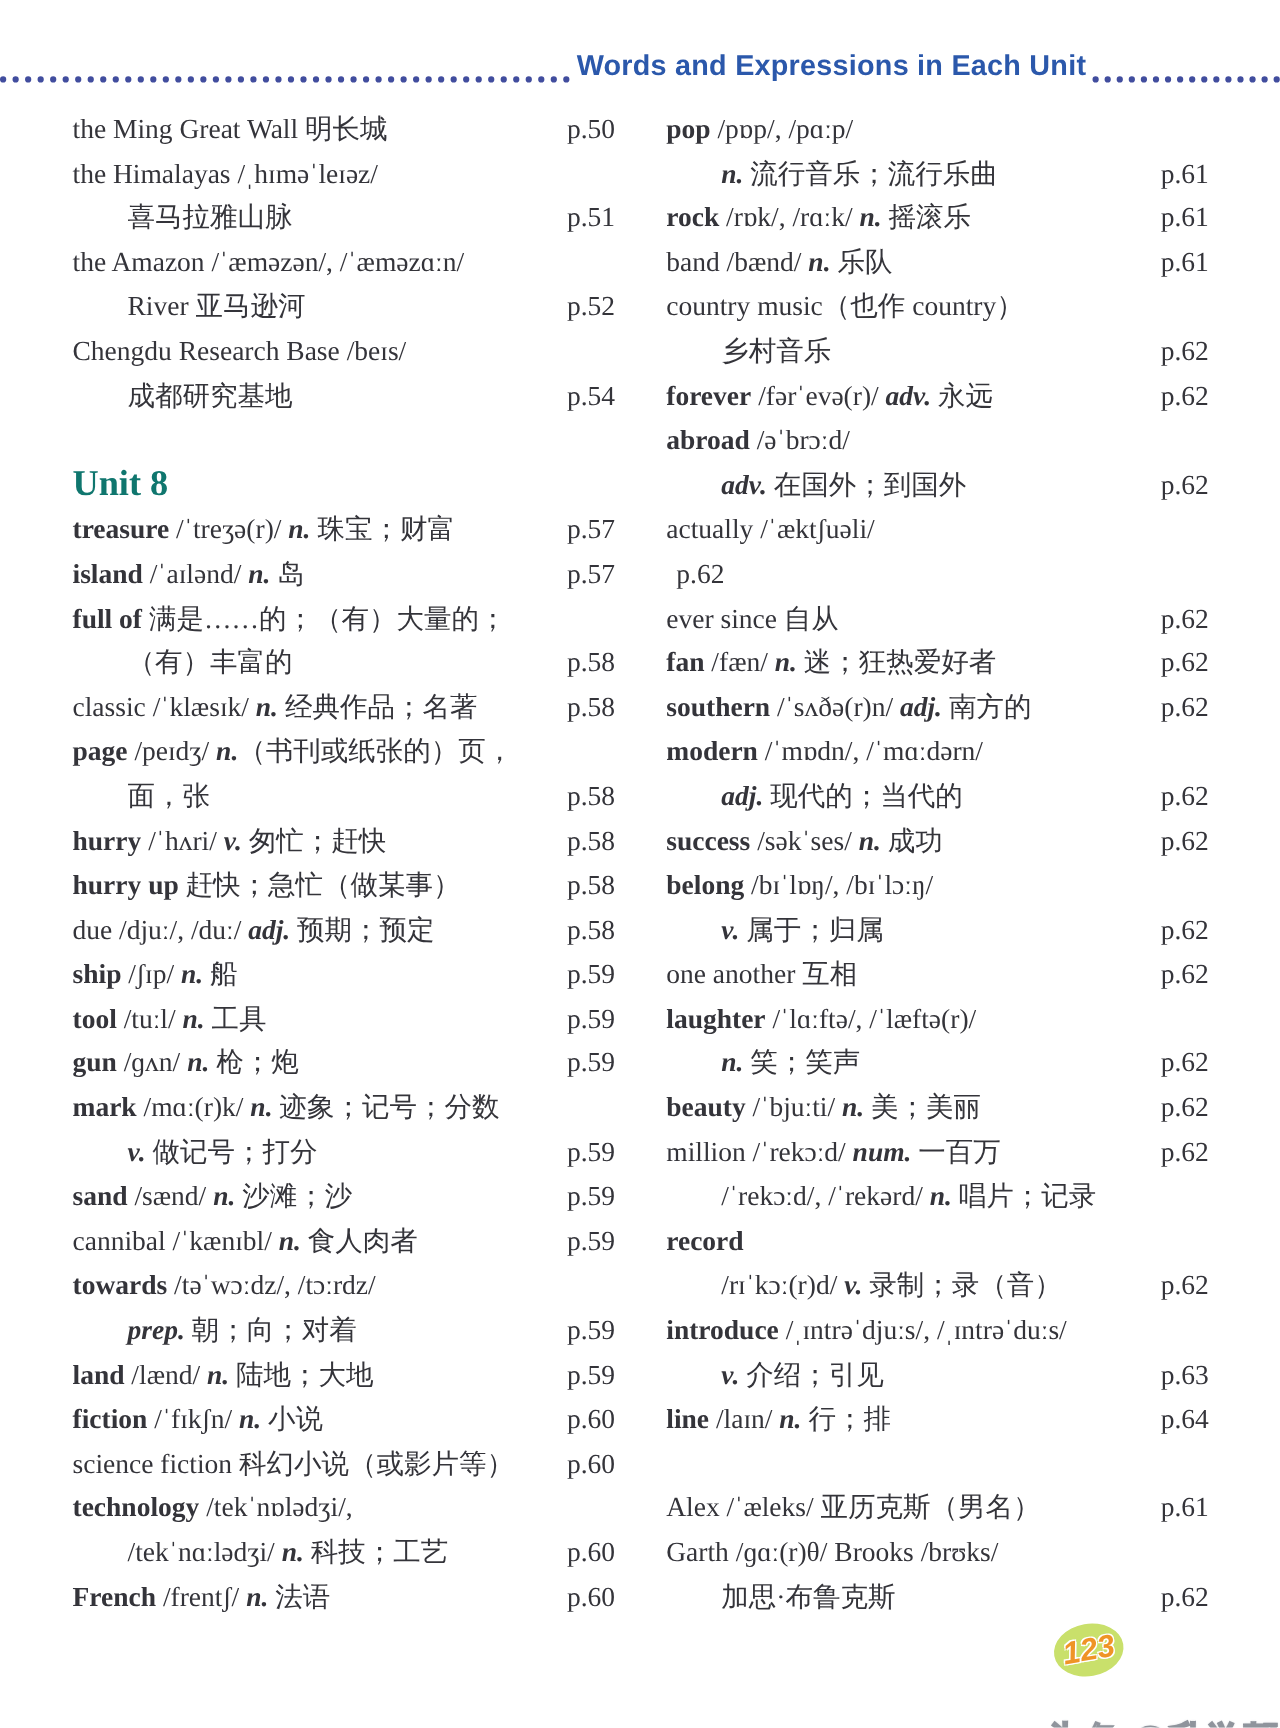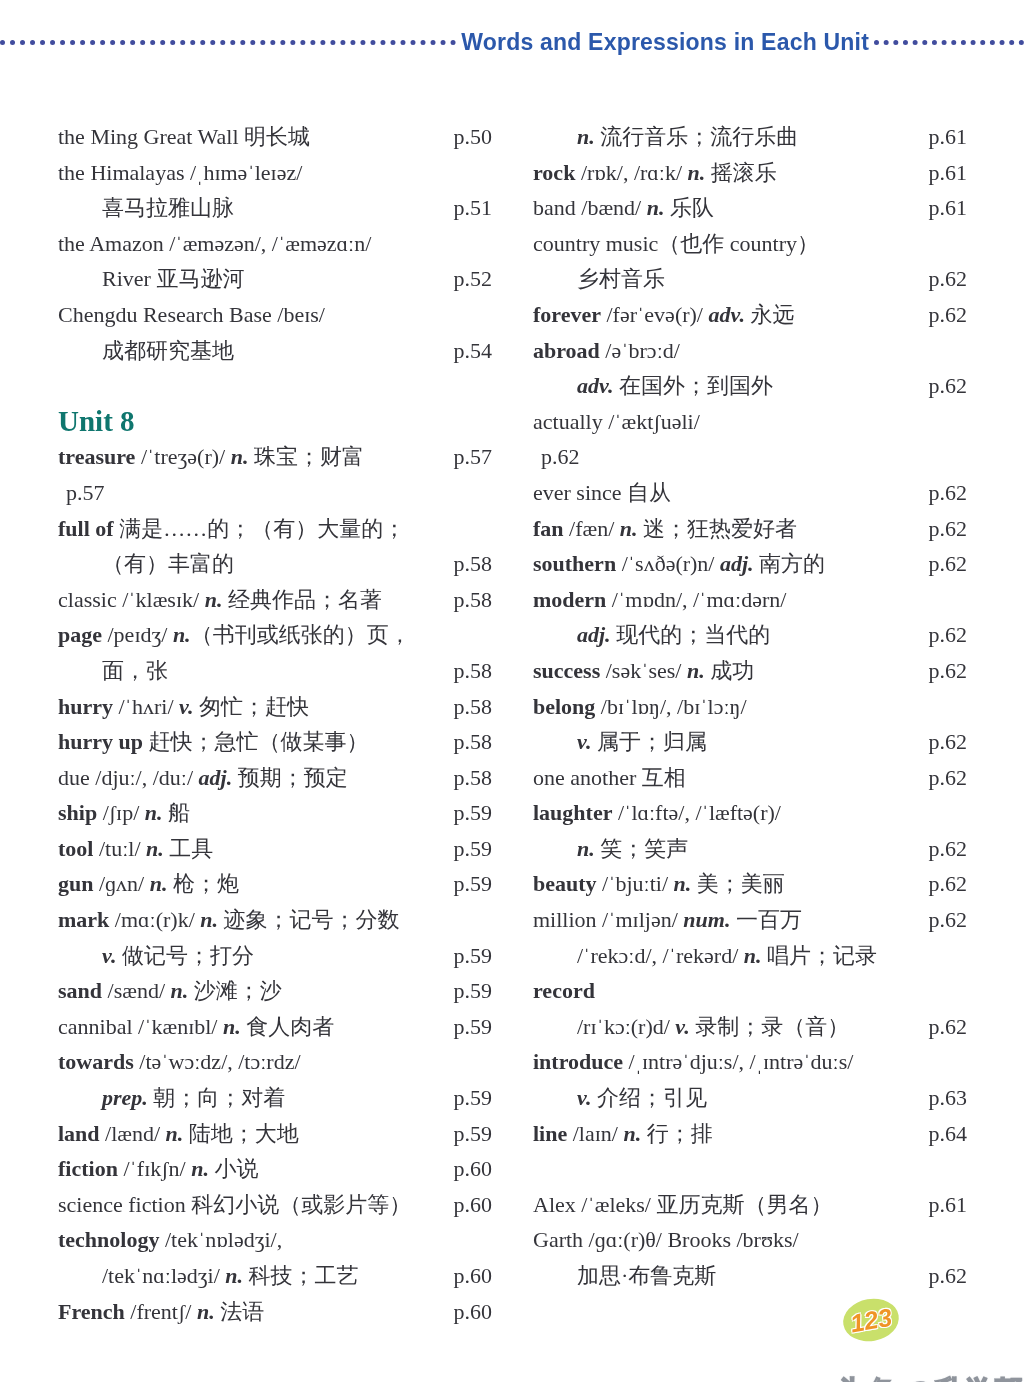--- a/index.html
+++ b/index.html
@@ -6,44 +6,44 @@
   html,body { width:1024px; height:1382px; }
   body {
     position:relative;
     background:#ffffff;
     font-family:"Liberation Serif","DejaVu Serif",serif;
     color:#34343a;
     overflow:hidden;
   }
   
   .header {
-    position:absolute; top:28px; left:0; right:0;
+    position:absolute; top:38px; left:0; right:0;
     height:28px;
-    display:flex; align-items:center;
+    display:flex; align-items:flex-end;
   }
   .dots { border-top:5px dotted #414d9e; height:0; }
   .dots-l { flex:1 1 auto; }
   .dots-r { flex:0 0 150px; }
   .hdr-title {
     flex:0 0 auto;
     padding:0 5px;
     font-family:"Liberation Sans","DejaVu Sans",sans-serif;
     font-weight:bold;
     font-size:23px;
     color:#2b58ab;
     white-space:nowrap;
     letter-spacing:0.2px;
   }
   
   .content {
     position:absolute; top:85px; left:58px;
     width:909px;
     display:flex; gap:41px;
   }
-  .col { width:434px;margin-top:34px; }
+  .col { width:434px; }
   .line {
     display:flex;
     justify-content:space-between;
     align-items:baseline;
     height:35.6px;
     line-height:35.6px;
     font-size:22px;
     white-space:nowrap;
   }
   .line .txt { overflow:visible; }
@@ -116,20 +116,21 @@
         <span class="txt"><span>成都研究基地</span></span>
         <span class="pg">p.54</span>
       </div>
       <div class="gap"></div>
       <div class="heading">Unit 8</div>
       <div class="line">
         <span class="txt"><span class="b">treasure</span><span> /ˈtreʒə(r)/ </span><span class="i">n.</span><span> 珠宝；财富</span></span>
         <span class="pg">p.57</span>
       </div>
       <div class="line">
+        <span class="txt"><span class="b">island</span><span> /ˈaɪlənd/ </span><span class="i">n.</span><span> 岛</span></span>
         <span class="pg">p.57</span>
       </div>
       <div class="line">
         <span class="txt"><span class="b">full of</span><span> 满是……的；（有）大量的；</span></span>
       </div>
       <div class="line ind">
         <span class="txt"><span>（有）丰富的</span></span>
         <span class="pg">p.58</span>
       </div>
       <div class="line">
@@ -207,20 +208,23 @@
       <div class="line ind">
         <span class="txt"><span>/tekˈnɑːlədʒi/ </span><span class="i">n.</span><span> 科技；工艺</span></span>
         <span class="pg">p.60</span>
       </div>
       <div class="line">
         <span class="txt"><span class="b">French</span><span> /frentʃ/ </span><span class="i">n.</span><span> 法语</span></span>
         <span class="pg">p.60</span>
       </div>
     </div>
   <div class="col" id="col-right">
+      <div class="line">
+        <span class="txt"><span class="b">pop</span><span> /pɒp/, /pɑːp/</span></span>
+      </div>
       <div class="line ind">
         <span class="txt"><span class="i">n.</span><span> 流行音乐；流行乐曲</span></span>
         <span class="pg">p.61</span>
       </div>
       <div class="line">
         <span class="txt"><span class="b">rock</span><span> /rɒk/, /rɑːk/ </span><span class="i">n.</span><span> 摇滚乐</span></span>
         <span class="pg">p.61</span>
       </div>
       <div class="line">
         <span class="txt"><span>band /bænd/ </span><span class="i">n.</span><span> 乐队</span></span>
@@ -289,21 +293,21 @@
       </div>
       <div class="line ind">
         <span class="txt"><span class="i">n.</span><span> 笑；笑声</span></span>
         <span class="pg">p.62</span>
       </div>
       <div class="line">
         <span class="txt"><span class="b">beauty</span><span> /ˈbjuːti/ </span><span class="i">n.</span><span> 美；美丽</span></span>
         <span class="pg">p.62</span>
       </div>
       <div class="line">
-        <span class="txt"><span>million /ˈmɪljən/ </span><span class="i">num.</span><span> 一百万</span></span>
+        <span class="txt"><span>million /ˈrekɔːd/ </span><span class="i">num.</span><span> 一百万</span></span>
         <span class="pg">p.62</span>
       </div>
       <div class="line ind">
         <span class="txt"><span>/ˈrekɔːd/, /ˈrekərd/ </span><span class="i">n.</span><span> 唱片；记录</span></span>
       </div>
       <div class="line">
         <span class="txt"><span class="b">record</span></span>
       </div>
       <div class="line ind">
         <span class="txt"><span>/rɪˈkɔː(r)d/ </span><span class="i">v.</span><span> 录制；录（音）</span></span>

